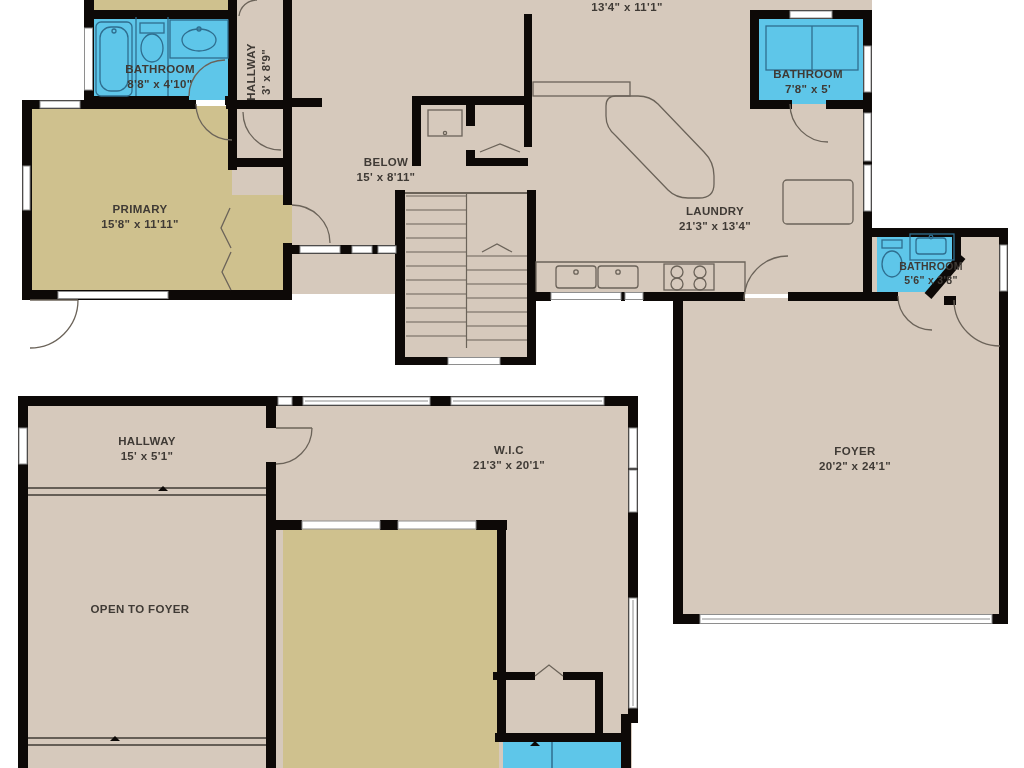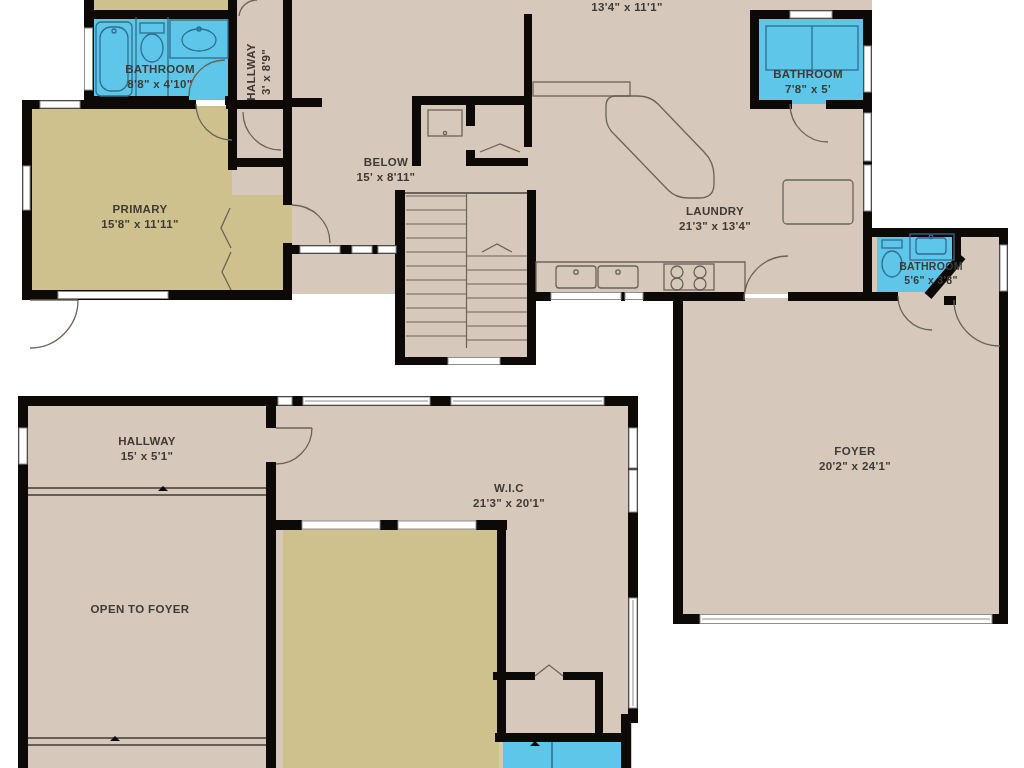--- a/index.html
+++ b/index.html
@@ -285,19 +285,19 @@
 
   <div class="lbl" style="left:147px;top:449px">
     <span>HALLWAY</span>
     <span>15' x 5'1"</span>
   </div>
 
   <div class="lbl" style="left:140px;top:610px">
     <span>OPEN TO FOYER</span>
   </div>
 
-  <div class="lbl" style="left:509px;top:496px">
+  <div class="lbl" style="left:509px;top:458px">
     <span>W.I.C</span>
     <span>21'3" x 20'1"</span>
   </div>
 
 
 </div>
 
 </body></html>

